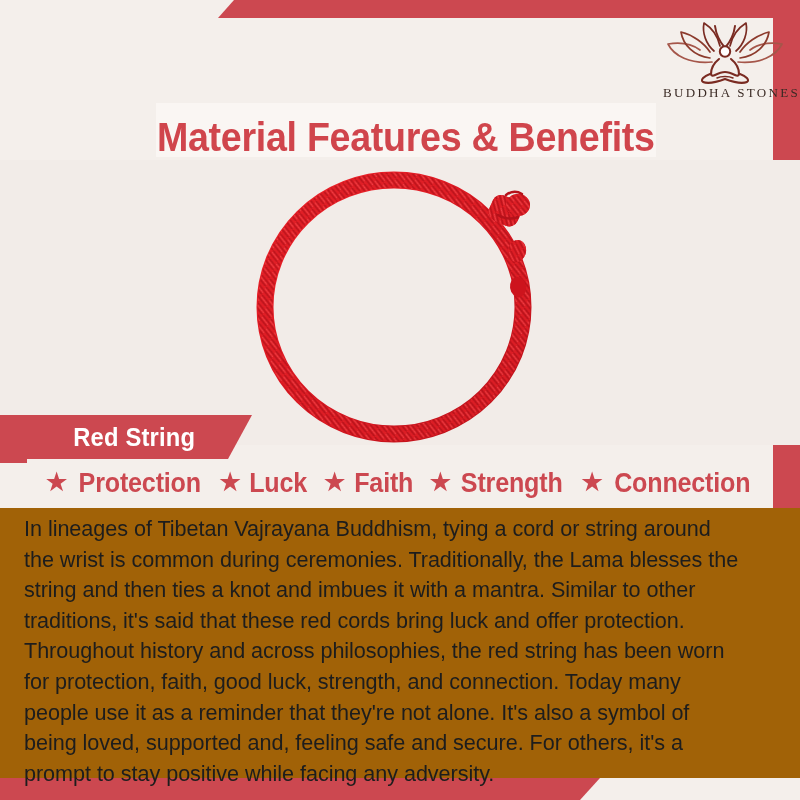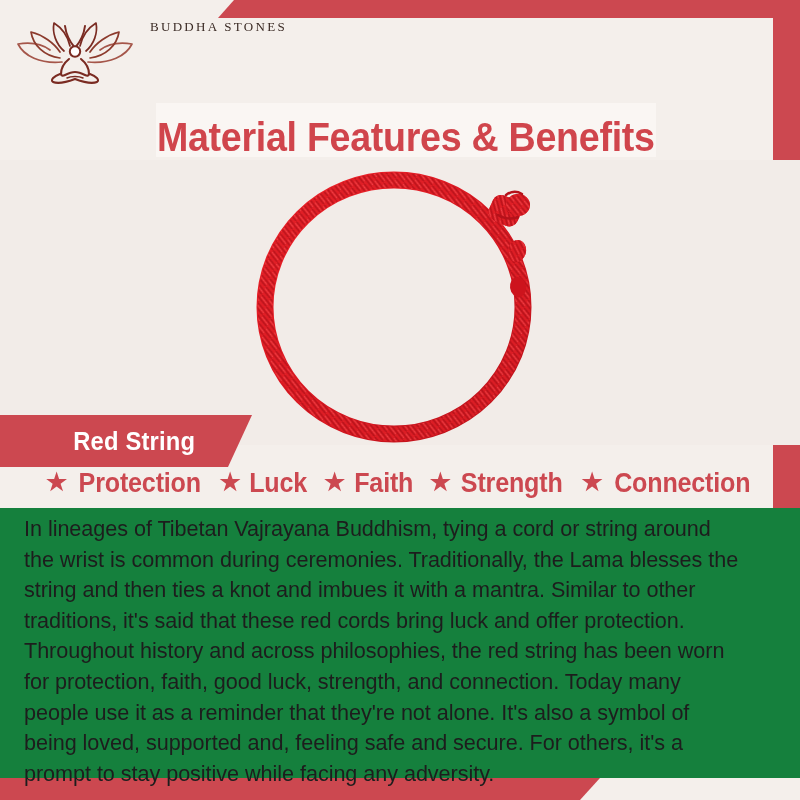--- a/index.html
+++ b/index.html
@@ -66,22 +66,22 @@
     top: 18px;
     width: 800px;
     height: 100px;
   }
   .logo-wrap {
     position: absolute;
     left: 0;
     right: 0;
     top: 0;
     display: flex;
-    flex-direction: row;
-    align-items: flex-start;
+    flex-direction: column;
+    align-items: flex-end;
   }
   .logo-mark {
     width: 150px;
     height: 66px;
     display: block;
   }
   .logo-text {
     margin-top: 1px;
     font-family: "Liberation Serif", serif;
     font-size: 13px;
@@ -130,21 +130,21 @@
     width: 360px;
     height: 295px;
   }
 
   
   .ribbon {
     position: absolute;
     left: 0;
     top: 415px;
     width: 252px;
-    height: 52px;
+    height: 44px;
     background: #cc4850;
     clip-path: polygon(0 0, 100% 0, calc(100% - 24px) 100%, 0 100%);
     display: flex;
     align-items: center;
   }
   .ribbon-text {
     margin-left: 70px;
     color: #ffffff;
     font-family: "Liberation Sans Narrow", "Liberation Sans", sans-serif;
     font-size: 25px;
@@ -190,21 +190,21 @@
     line-height: 1;
   }
 
   
   .body-panel {
     position: absolute;
     left: 0;
     top: 508px;
     width: 800px;
     height: 270px;
-    background: #15803d;
+    background: #a16207;
     box-sizing: border-box;
     padding: 6px 33px 0 24px;
   }
   .body-text {
     font-family: "Liberation Sans Narrow", "Liberation Sans", sans-serif;
     font-size: 22.4px;
     line-height: 30.6px;
     color: #1d1d1d;
     font-weight: 400;
     transform: scaleX(0.965);

